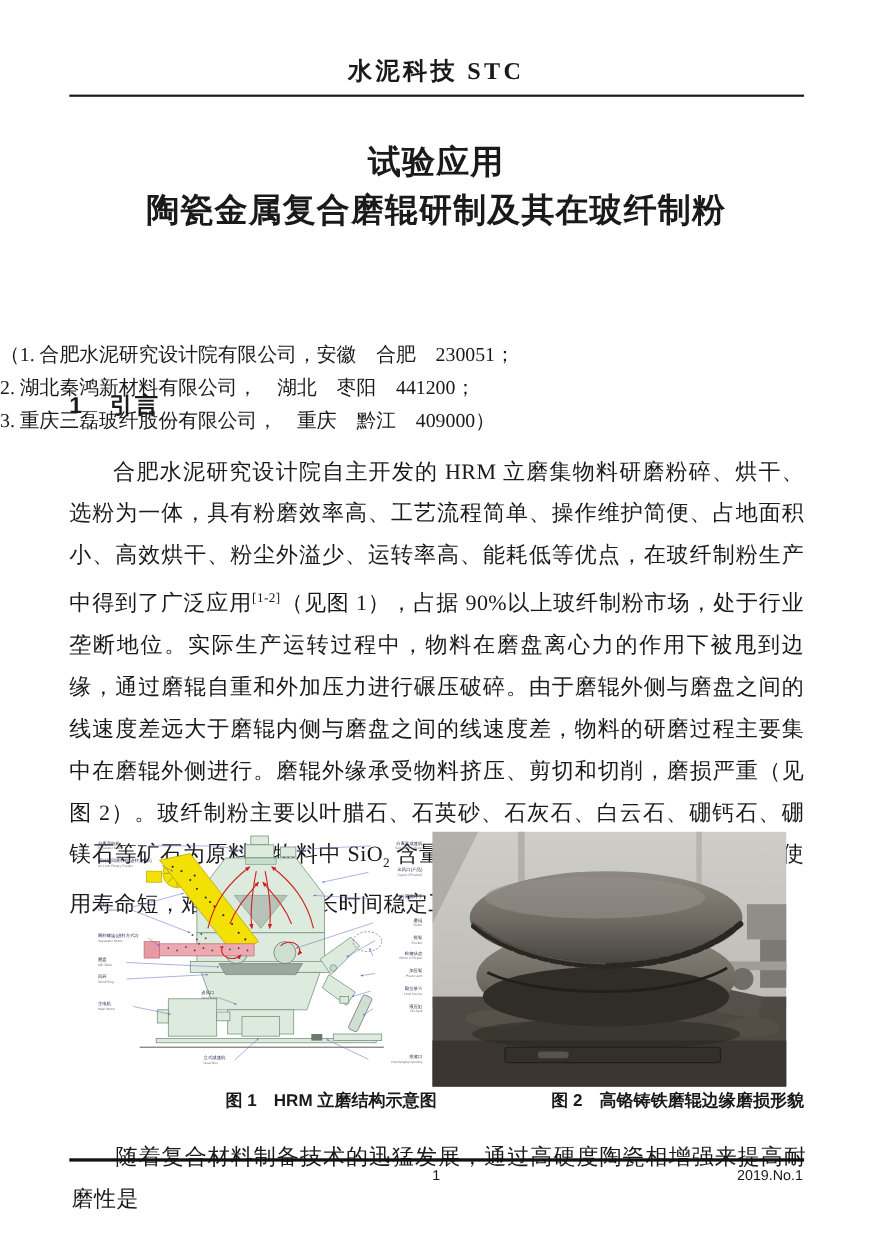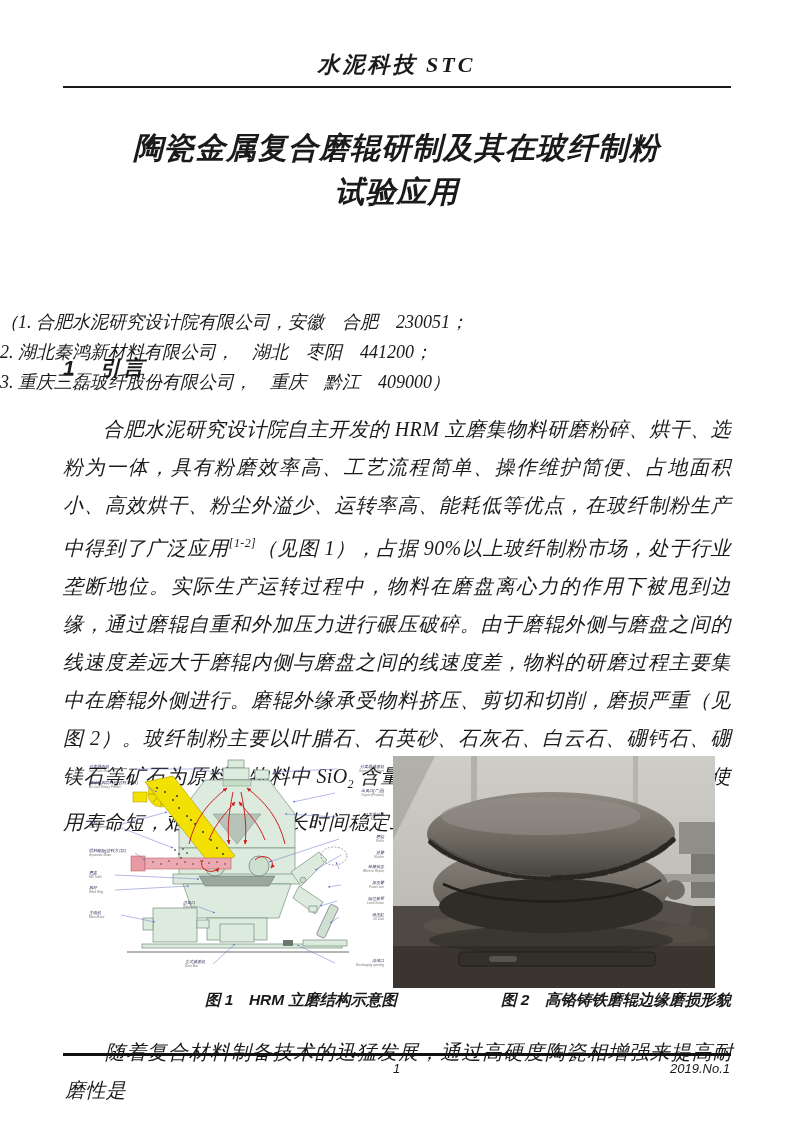--- a/index.html
+++ b/index.html
@@ -1,17 +1,17 @@
 <!DOCTYPE html>
 <html><head>
 <meta charset="utf-8">
 <style>
   html,body{margin:0;padding:0;background:#ffffff;}
   .page{position:relative;width:793px;height:1122px;background:#ffffff;
-        font-family:"Liberation Serif","DejaVu Serif",serif;color:#1a1a1a;overflow:hidden;font-style:italic;}
+        font-family:"Liberation Serif","DejaVu Serif",serif;color:#1a1a1a;overflow:hidden;}
 
   .header-journal{position:absolute;top:50px;left:0;width:100%;text-align:center;
         font-size:22px;font-weight:bold;letter-spacing:3px;}
   .header-rule{position:absolute;top:86px;left:63px;width:668px;height:2px;background:#1a1a1a;}
 
   .title{position:absolute;top:126px;left:60px;width:673px;text-align:center;
         font-family:"Liberation Sans","DejaVu Sans",sans-serif;
         font-size:30px;font-weight:600;line-height:44px;letter-spacing:1px;}
 
   .authors{position:absolute;top:229px;left:0;width:100%;text-align:center;
@@ -51,22 +51,22 @@
 </style>
 </head>
 <body>
 
 <div class="page">
 
   <div class="header-journal">水泥科技 STC</div>
   <div class="header-rule"></div>
 
   <div class="title">
+    <div>试验应用</div>
     <div>陶瓷金属复合磨辊研制及其在玻纤制粉</div>
-    <div>试验应用</div>
   </div>
 
 
   <div class="affiliations">
     <div>（1. 合肥水泥研究设计院有限公司，安徽　合肥　230051；</div>
     <div>2. 湖北秦鸿新材料有限公司，　湖北　枣阳　441200；</div>
     <div>3. 重庆三磊玻纤股份有限公司，　重庆　黔江　409000）</div>
   </div>
 
   <div class="section-heading">1　引言</div>

